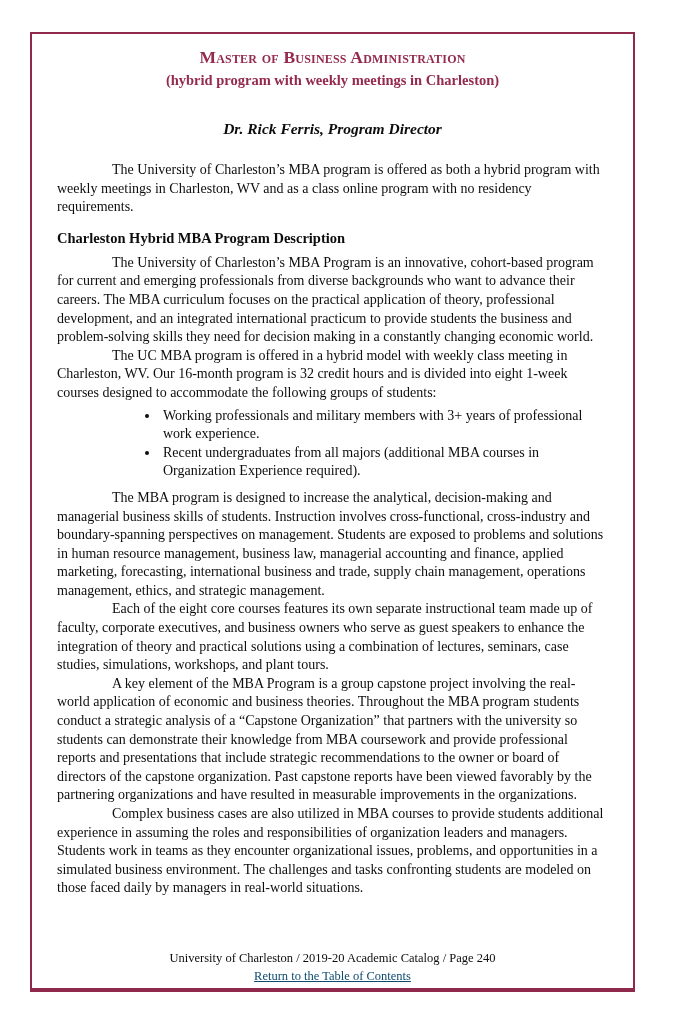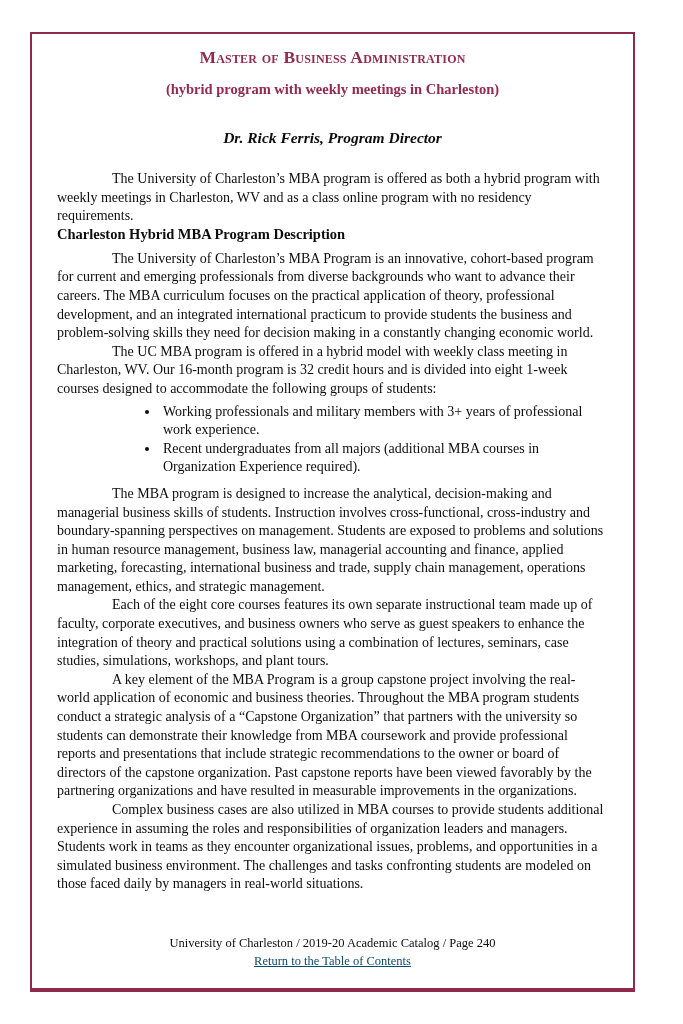--- a/index.html
+++ b/index.html
@@ -29,21 +29,21 @@
   .title {
     margin-top: 2px;
     text-align: center;
     font-variant: small-caps;
     font-weight: bold;
     font-size: 17.5px;
     letter-spacing: 0.2px;
     color: #942a4e;
   }
   .subtitle {
-    margin-top: 13px;
+    margin-top: 4px;
     text-align: center;
     font-weight: bold;
     font-size: 14.5px;
     color: #942a4e;
   }
   .director {
     margin-top: 31px;
     text-align: center;
     font-weight: bold;
     font-style: italic;
@@ -51,39 +51,40 @@
     color: #0d0d0d;
   }
   .body-text p {
     font-size: 14px;
     line-height: 18.6px;
     text-indent: 55px;
     text-align: left;
   }
   .intro { margin-top: 23px; }
   .section-heading {
+    margin-top: 13px;
     margin-bottom: 7px;
     font-weight: bold;
     font-size: 14.5px;
   }
   ul.bullets {
     margin: 4px 0 6px 0;
     padding-left: 103px;
   }
   ul.bullets li {
     font-size: 14px;
     line-height: 18.6px;
     list-style-type: disc;
     padding-left: 3px;
   }
   .after-bullets { margin-top: 8px; }
   .footer {
     position: absolute;
     left: 0;
-    bottom: 19px;
+    bottom: 4px;
     width: 100%;
     text-align: center;
   }
   .footer-text {
     font-size: 12.5px;
     line-height: 15px;
     color: #0d0d0d;
   }
   .toc-link {
     display: inline-block;

